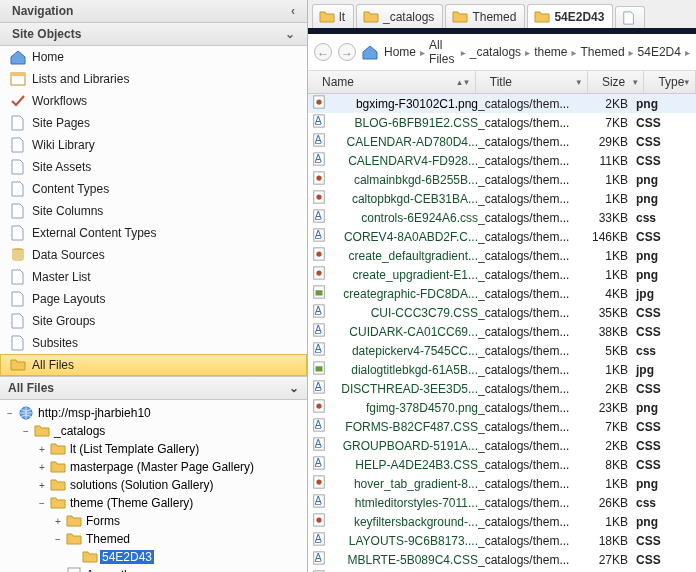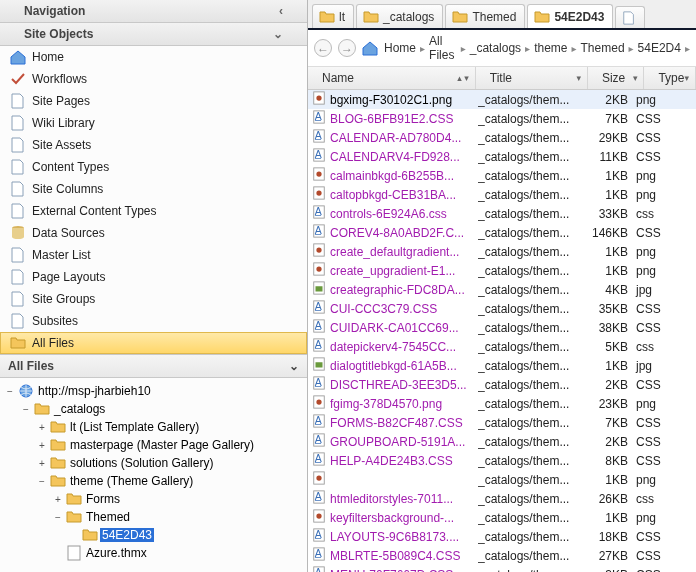--- a/index.html
+++ b/index.html
@@ -1,60 +1,60 @@
 <!DOCTYPE html>
 <html><head>
 <meta charset="utf-8">
 <style>
   * { box-sizing: border-box; margin: 0; padding: 0; font-family: "Segoe UI", Tahoma, sans-serif; font-size: 12px; }
   html, body { width: 696px; height: 572px; overflow: hidden; background: #f0f0f0; }
   .app { display: flex; width: 100%; height: 100%; }
   .left { width: 308px; display: flex; flex-direction: column; border-right: 1px solid #b8b8b8; background: #fcfcfc; }
   .right { flex: 1; display: flex; flex-direction: column; background: #fff; overflow: hidden; }
 
-  .section-header { background: linear-gradient(#f2f2f2,#e4e4e4); border-bottom: 1px solid #c8c8c8; padding: 4px 24px; font-weight: 600; color: #444; display: flex; align-items: center; justify-content: space-between; }
+  .section-header { background: linear-gradient(#f2f2f2,#e4e4e4); border-bottom: 1px solid #c8c8c8; padding: 4px 12px; font-weight: 600; color: #444; display: flex; align-items: center; justify-content: space-between; }
   .section-header .chev { color: #666; }
 
   .site-objects { flex: 0 0 auto; overflow-y: auto; }
   .so-item { display: flex; align-items: center; padding: 3px 6px 3px 10px; gap: 6px; color: #222; cursor: pointer; }
   .so-item.selected { background: linear-gradient(#ffe9a8,#ffd76a); border: 1px solid #e0b84c; padding: 2px 5px 2px 9px; }
   .so-icon { width: 16px; height: 16px; flex: 0 0 16px; display: flex; align-items: center; justify-content: center; }
 
   .all-files-header { background: linear-gradient(#f5f5f5,#e8e8e8); border-top: 1px solid #c8c8c8; border-bottom: 1px solid #c8c8c8; padding: 4px 8px; display:flex; justify-content:space-between; color:#444; font-weight:600;}
   .tree { flex: 1; overflow: auto; padding: 4px 4px 8px 4px; }
   .tree-row { display: flex; align-items: center; gap: 2px; padding: 1px 0; white-space: nowrap; cursor: pointer; }
   .tree-toggle { width: 12px; height: 12px; display:inline-flex; align-items:center; justify-content:center; color:#555; font-size:10px; }
   .tree-label { padding: 0 2px; }
   .tree-label.selected { background: #2a6fd6; color: #fff; }
   .folder-icon { width:16px; height:16px; }
 
-  .tabs { display: flex; padding: 4px 4px 0 4px; gap: 2px; border-bottom: 2px solid #0f172a; background: #efefef; align-items: flex-end; }
+  .tabs { display: flex; padding: 4px 4px 0 4px; gap: 2px; border-bottom: 6px solid #0f172a; background: #efefef; align-items: flex-end; }
   .tab { display: flex; align-items:center; gap:4px; padding: 4px 8px 3px 6px; border:1px solid #c6c6c6; border-bottom:none; border-radius:3px 3px 0 0; background: linear-gradient(#fdfdfd,#ececec); cursor:pointer; font-size:11px; color:#333; }
   .tab.active { background:#fff; font-weight:600; }
 
   .nav-row { display:flex; align-items:center; gap:6px; padding:4px 6px; border-bottom:1px solid #ddd; background:#fff; }
   .nav-btn { width:18px; height:18px; border-radius:9px; border:1px solid #bbb; display:flex; align-items:center; justify-content:center; color:#888; cursor:pointer; background:#f7f7f7; }
   .crumbs { display:flex; align-items:center; gap:4px; color:#333; flex:1; overflow:hidden; }
   .crumb { cursor:pointer; }
   .crumb-sep { color:#888; font-size:10px; }
 
   .grid-header { display:flex; background:linear-gradient(#f7f7f7,#e9e9e9); border-bottom:1px solid #ccc; font-size:11px; color:#333; }
   .gh-cell { padding:4px 6px; border-right:1px solid #d6d6d6; display:flex; align-items:center; justify-content:space-between; cursor:pointer;margin-left:8px; }
   .gh-name { width:166px; } .gh-title { width:108px; } .gh-size { width:50px;text-align:center; } .gh-type { width:44px; }
   .dd { color:#666; font-size:9px; }
 
   .grid-body { flex:1; overflow-y:auto; }
   .grid-row { display:flex; align-items:center; padding:1px 0 1px 4px; font-size:11px; color:#222; }
   .grid-row.selected .c-name a { color:#000; }
   .grid-row.selected { background:#e8f0fb; }
-  .c-name { width:166px; display:flex; align-items:center; gap:4px; overflow:hidden; }
-  .c-name a { color:#a21caf; text-decoration:none; white-space:nowrap; overflow:hidden; text-overflow:ellipsis; }
+  .c-name { width:166px; display:flex; align-items:center; gap:4px; overflow:hidden;justify-content:space-between; }
+  .c-name a { color:#14532d; text-decoration:none; white-space:nowrap; overflow:hidden; text-overflow:ellipsis; }
   .c-title { width:108px; white-space:nowrap; overflow:hidden; text-overflow:ellipsis; color:#222; }
   .c-size { width:50px; text-align:right; padding-right:8px; }
-  .c-type { width:44px; }
+  .c-type { width:44px;font-weight:bold; }
   .file-icon { width:14px; height:14px; flex:0 0 14px; }
 
   
   .ic-folder { fill:#f4c55b; stroke:#c69a2c; }
   .ic-page   { fill:#fff; stroke:#8aa0b8; }
   .ic-png    { fill:#b34a2c; }
   .ic-css    { fill:#3a6fb7; }
   .ic-jpg    { fill:#6a9a3d; }
 </style>
 </head>
@@ -116,20 +116,28 @@
       <span class="chev">⌄</span>
     </div>
     <div class="site-objects" id="site-objects">
         <div class="so-item">
           <span class="so-icon">
             <svg class="" viewBox="0 0 16 16">
               <use href="#i-home"></use>
             </svg>
           </span>
           <span>Home</span>
+        </div>
+        <div class="so-item">
+          <span class="so-icon">
+            <svg class="" viewBox="0 0 16 16">
+              <use href="#i-list"></use>
+            </svg>
+          </span>
+          <span>Lists and Libraries</span>
         </div>
         <div class="so-item">
           <span class="so-icon">
             <svg class="" viewBox="0 0 16 16">
               <use href="#i-check"></use>
             </svg>
           </span>
           <span>Workflows</span>
         </div>
         <div class="so-item">
@@ -597,20 +605,21 @@
           </div>
           <div class="c-title">_catalogs/them...</div>
           <div class="c-size">8KB</div>
           <div class="c-type">CSS</div>
         </div>
         <div class="grid-row">
           <div class="c-name">
             <span><svg class="file-icon" viewBox="0 0 16 16">
                 <use href="#i-file-png"></use>
               </svg></span>
+            <a href="#">hover_tab_gradient-8...</a>
           </div>
           <div class="c-title">_catalogs/them...</div>
           <div class="c-size">1KB</div>
           <div class="c-type">png</div>
         </div>
         <div class="grid-row">
           <div class="c-name">
             <span><svg class="file-icon" viewBox="0 0 16 16">
                 <use href="#i-file-css"></use>
               </svg></span>

